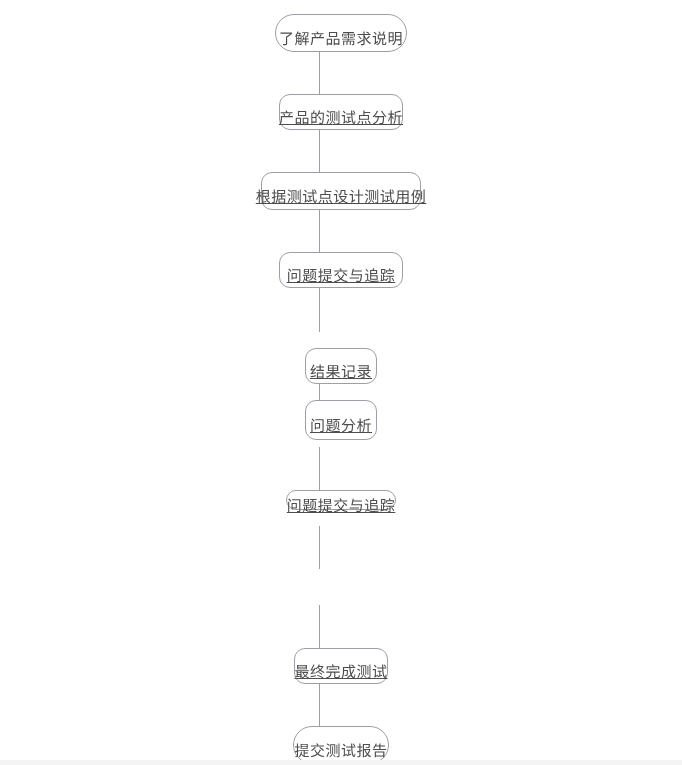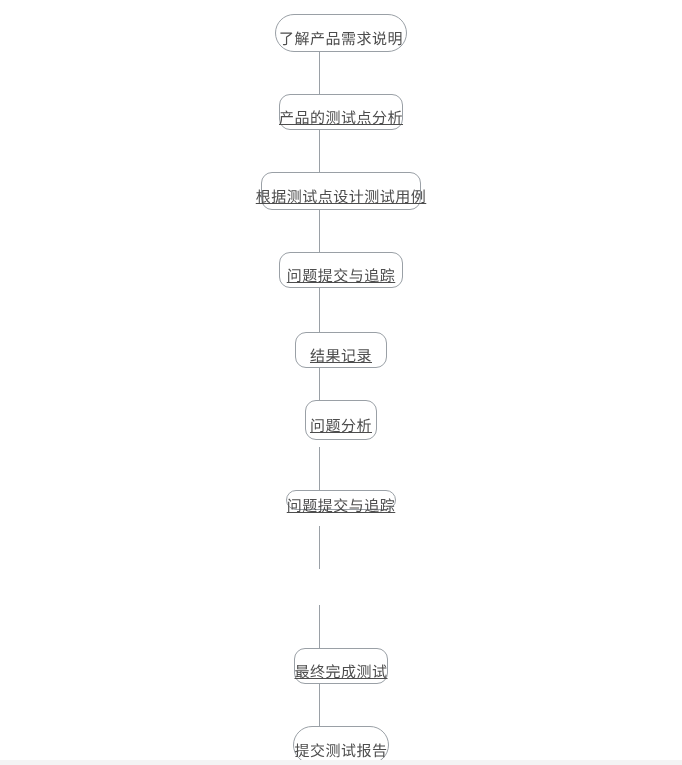--- a/index.html
+++ b/index.html
@@ -97,21 +97,21 @@
   </div>
 
   <div class="node process" style="top:172px;width:160px;height:38px;">
     <span class="node-label">根据测试点设计测试用例</span>
   </div>
 
   <div class="node process" style="top:252px;width:124px;height:36px;">
     <span class="node-label">问题提交与追踪</span>
   </div>
 
-  <div class="node process" style="top:332px;width:92px;height:36px;">
+  <div class="node process" style="top:348px;width:72px;height:36px;">
     <span class="node-label">结果记录</span>
   </div>
 
   <div class="node process" style="top:400px;width:72px;height:40px;">
     <span class="node-label">问题分析</span>
   </div>
 
   <div class="node process" style="top:490px;width:110px;height:20px;">
     <span class="node-label">问题提交与追踪</span>
   </div>

